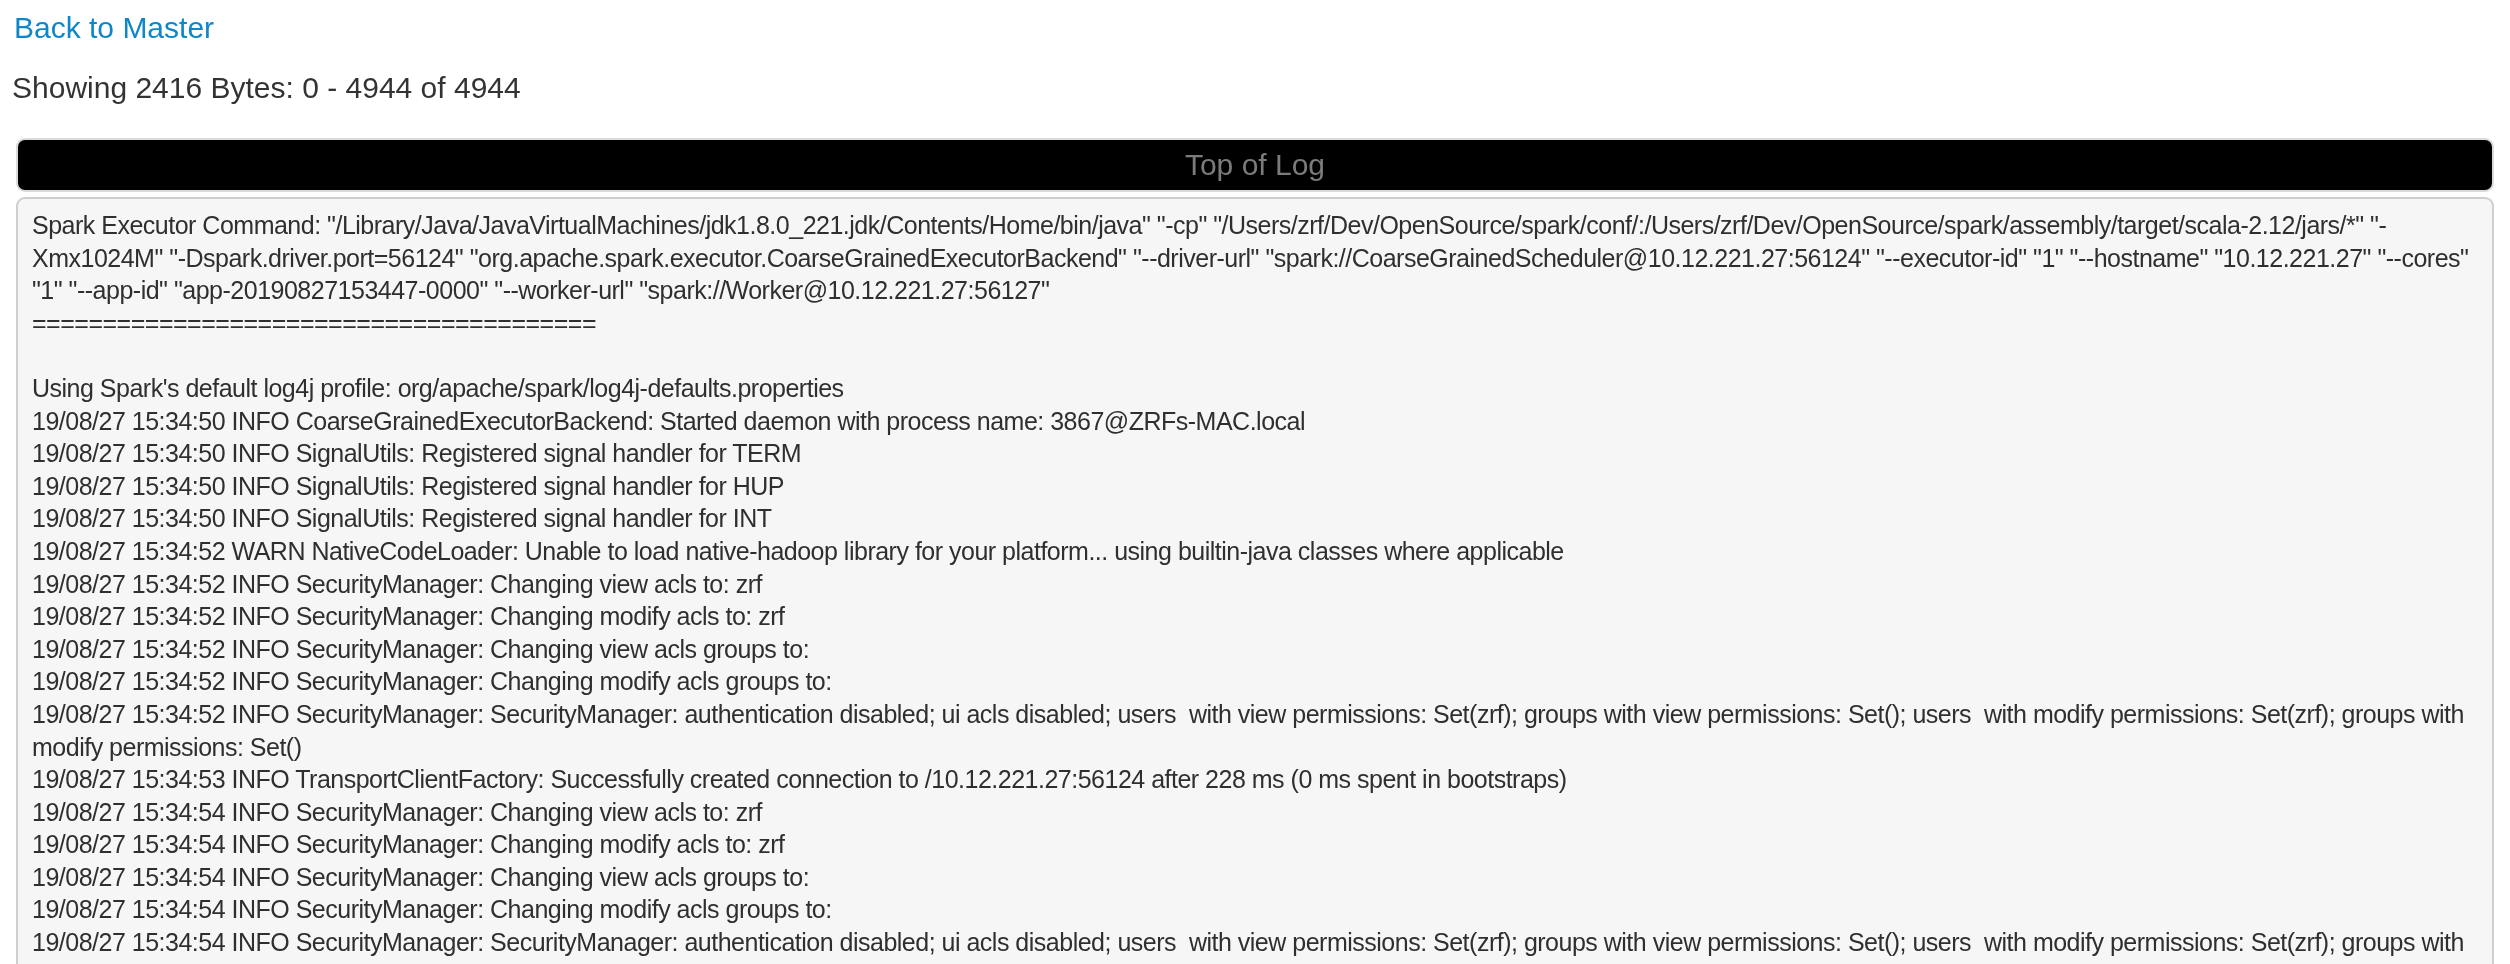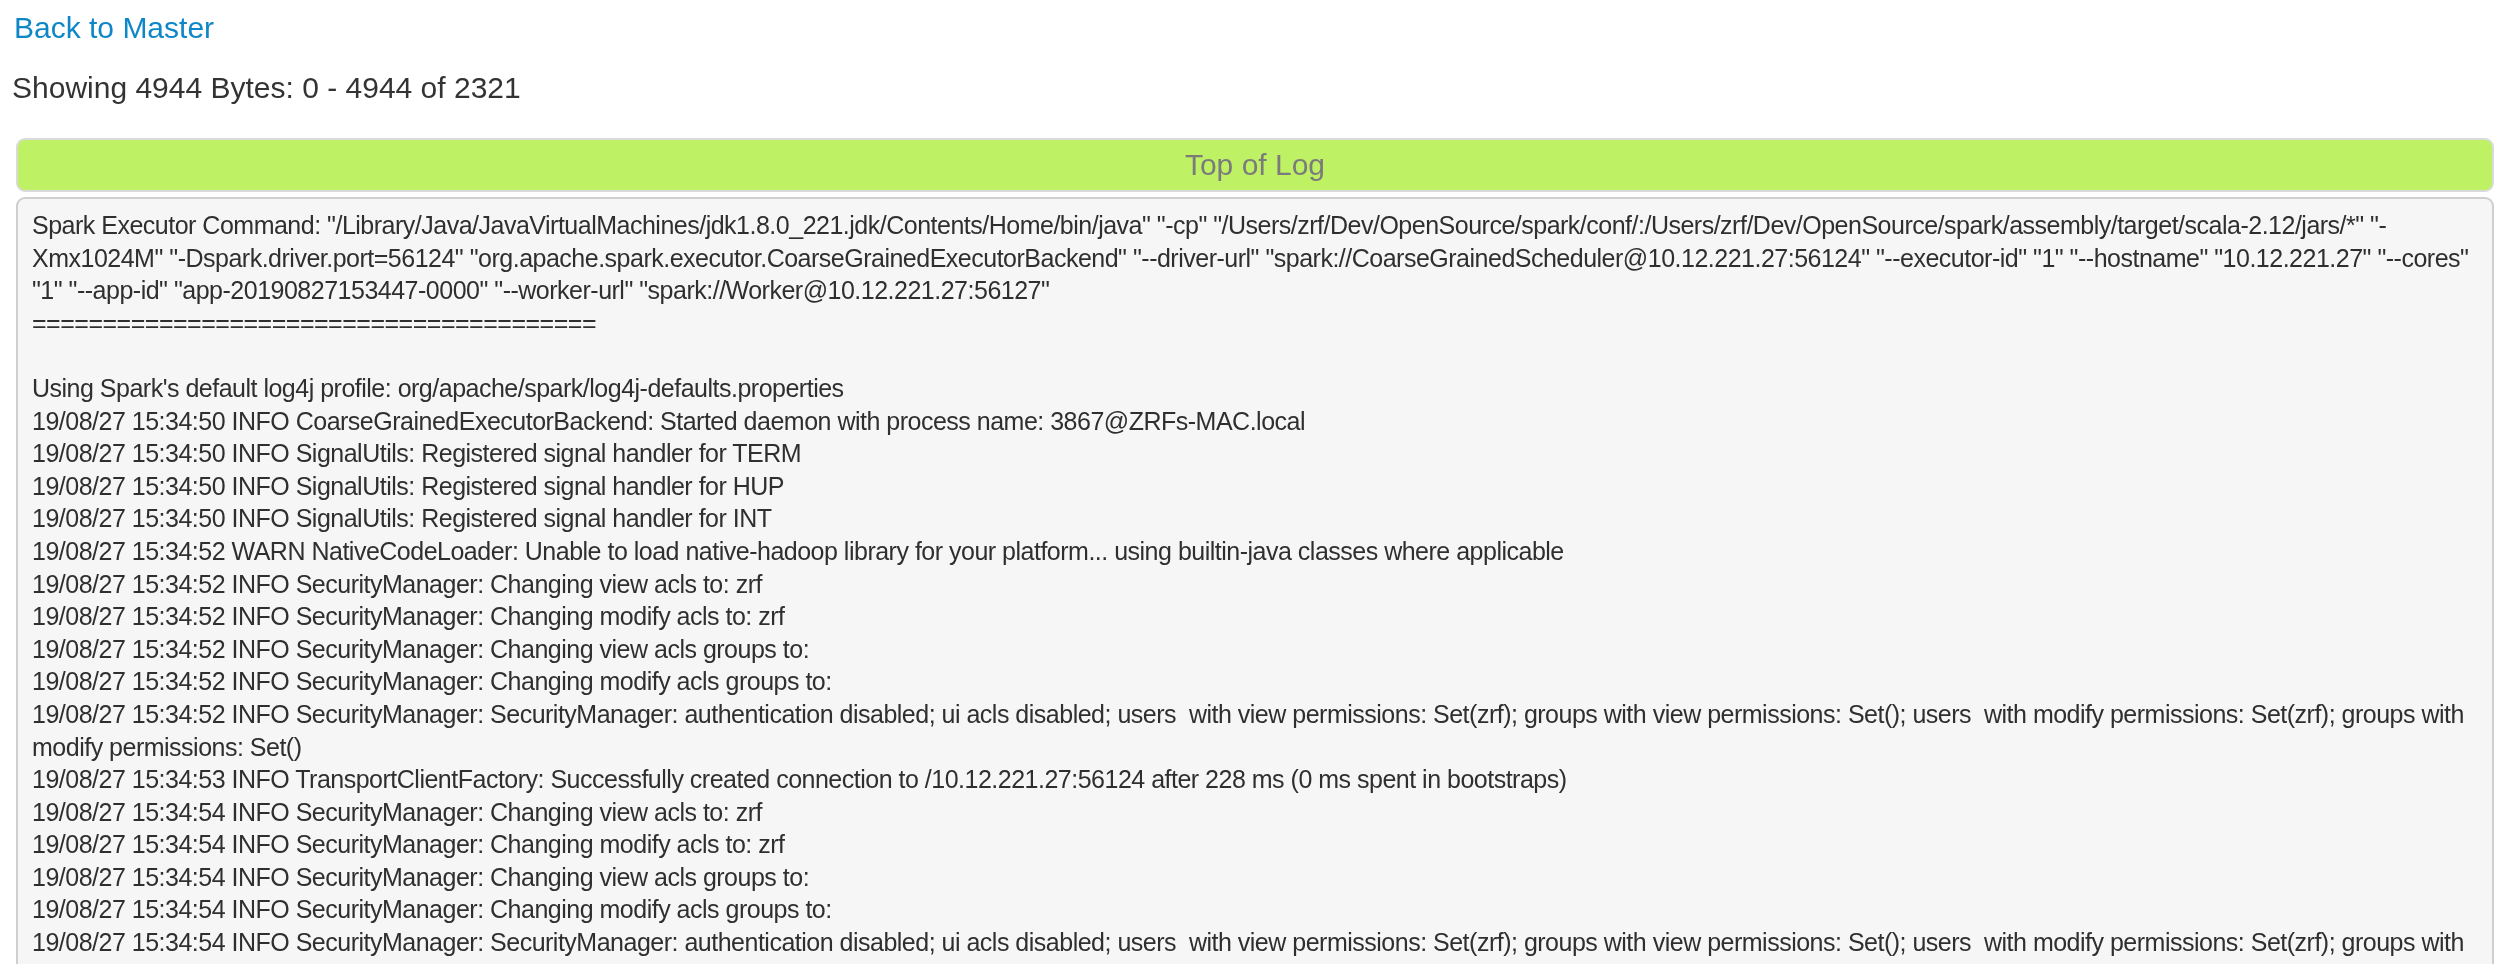--- a/index.html
+++ b/index.html
@@ -33,21 +33,21 @@
   .byte-range {
     margin: 24px 4px 0 2px;
     font-size: 30px;
     line-height: 36px;
     color: #333333;
     font-weight: 400;
   }
   .log-header-bar {
     margin: 32px 6px 0 6px;
     height: 50px;
-    background: #bef264;
+    background: #000000;
     border: 2px solid #dadada;
     border-radius: 9px;
     text-align: center;
     line-height: 50px;
     font-size: 30px;
     color: #7b7b7b;
     cursor: pointer;
     box-sizing: content-box;
   }
   .log-box {
@@ -73,21 +73,21 @@
     overflow-wrap: break-word;
   }
 </style>
 </head>
 <body>
 
 <div class="page">
 
   <a href="#" class="back-link">Back to Master</a>
 
-  <div class="byte-range">Showing 4944 Bytes: 0 - 4944 of 2321</div>
+  <div class="byte-range">Showing 2416 Bytes: 0 - 4944 of 4944</div>
 
   <div class="log-header-bar">
     <span>Top of Log</span>
   </div>
 
   <div class="log-box">
     <pre class="log-text">Spark Executor Command: "/Library/Java/JavaVirtualMachines/jdk1.8.0_221.jdk/Contents/Home/bin/java" "-cp" "/Users/zrf/Dev/OpenSource/spark/conf/:/Users/zrf/Dev/OpenSource/spark/assembly/target/scala-2.12/jars/*" "-Xmx1024M" "-Dspark.driver.port=56124" "org.apache.spark.executor.CoarseGrainedExecutorBackend" "--driver-url" "spark://CoarseGrainedScheduler@10.12.221.27:56124" "--executor-id" "1" "--hostname" "10.12.221.27" "--cores" "1" "--app-id" "app-20190827153447-0000" "--worker-url" "spark://Worker@10.12.221.27:56127"
 ========================================
 
 Using Spark's default log4j profile: org/apache/spark/log4j-defaults.properties

